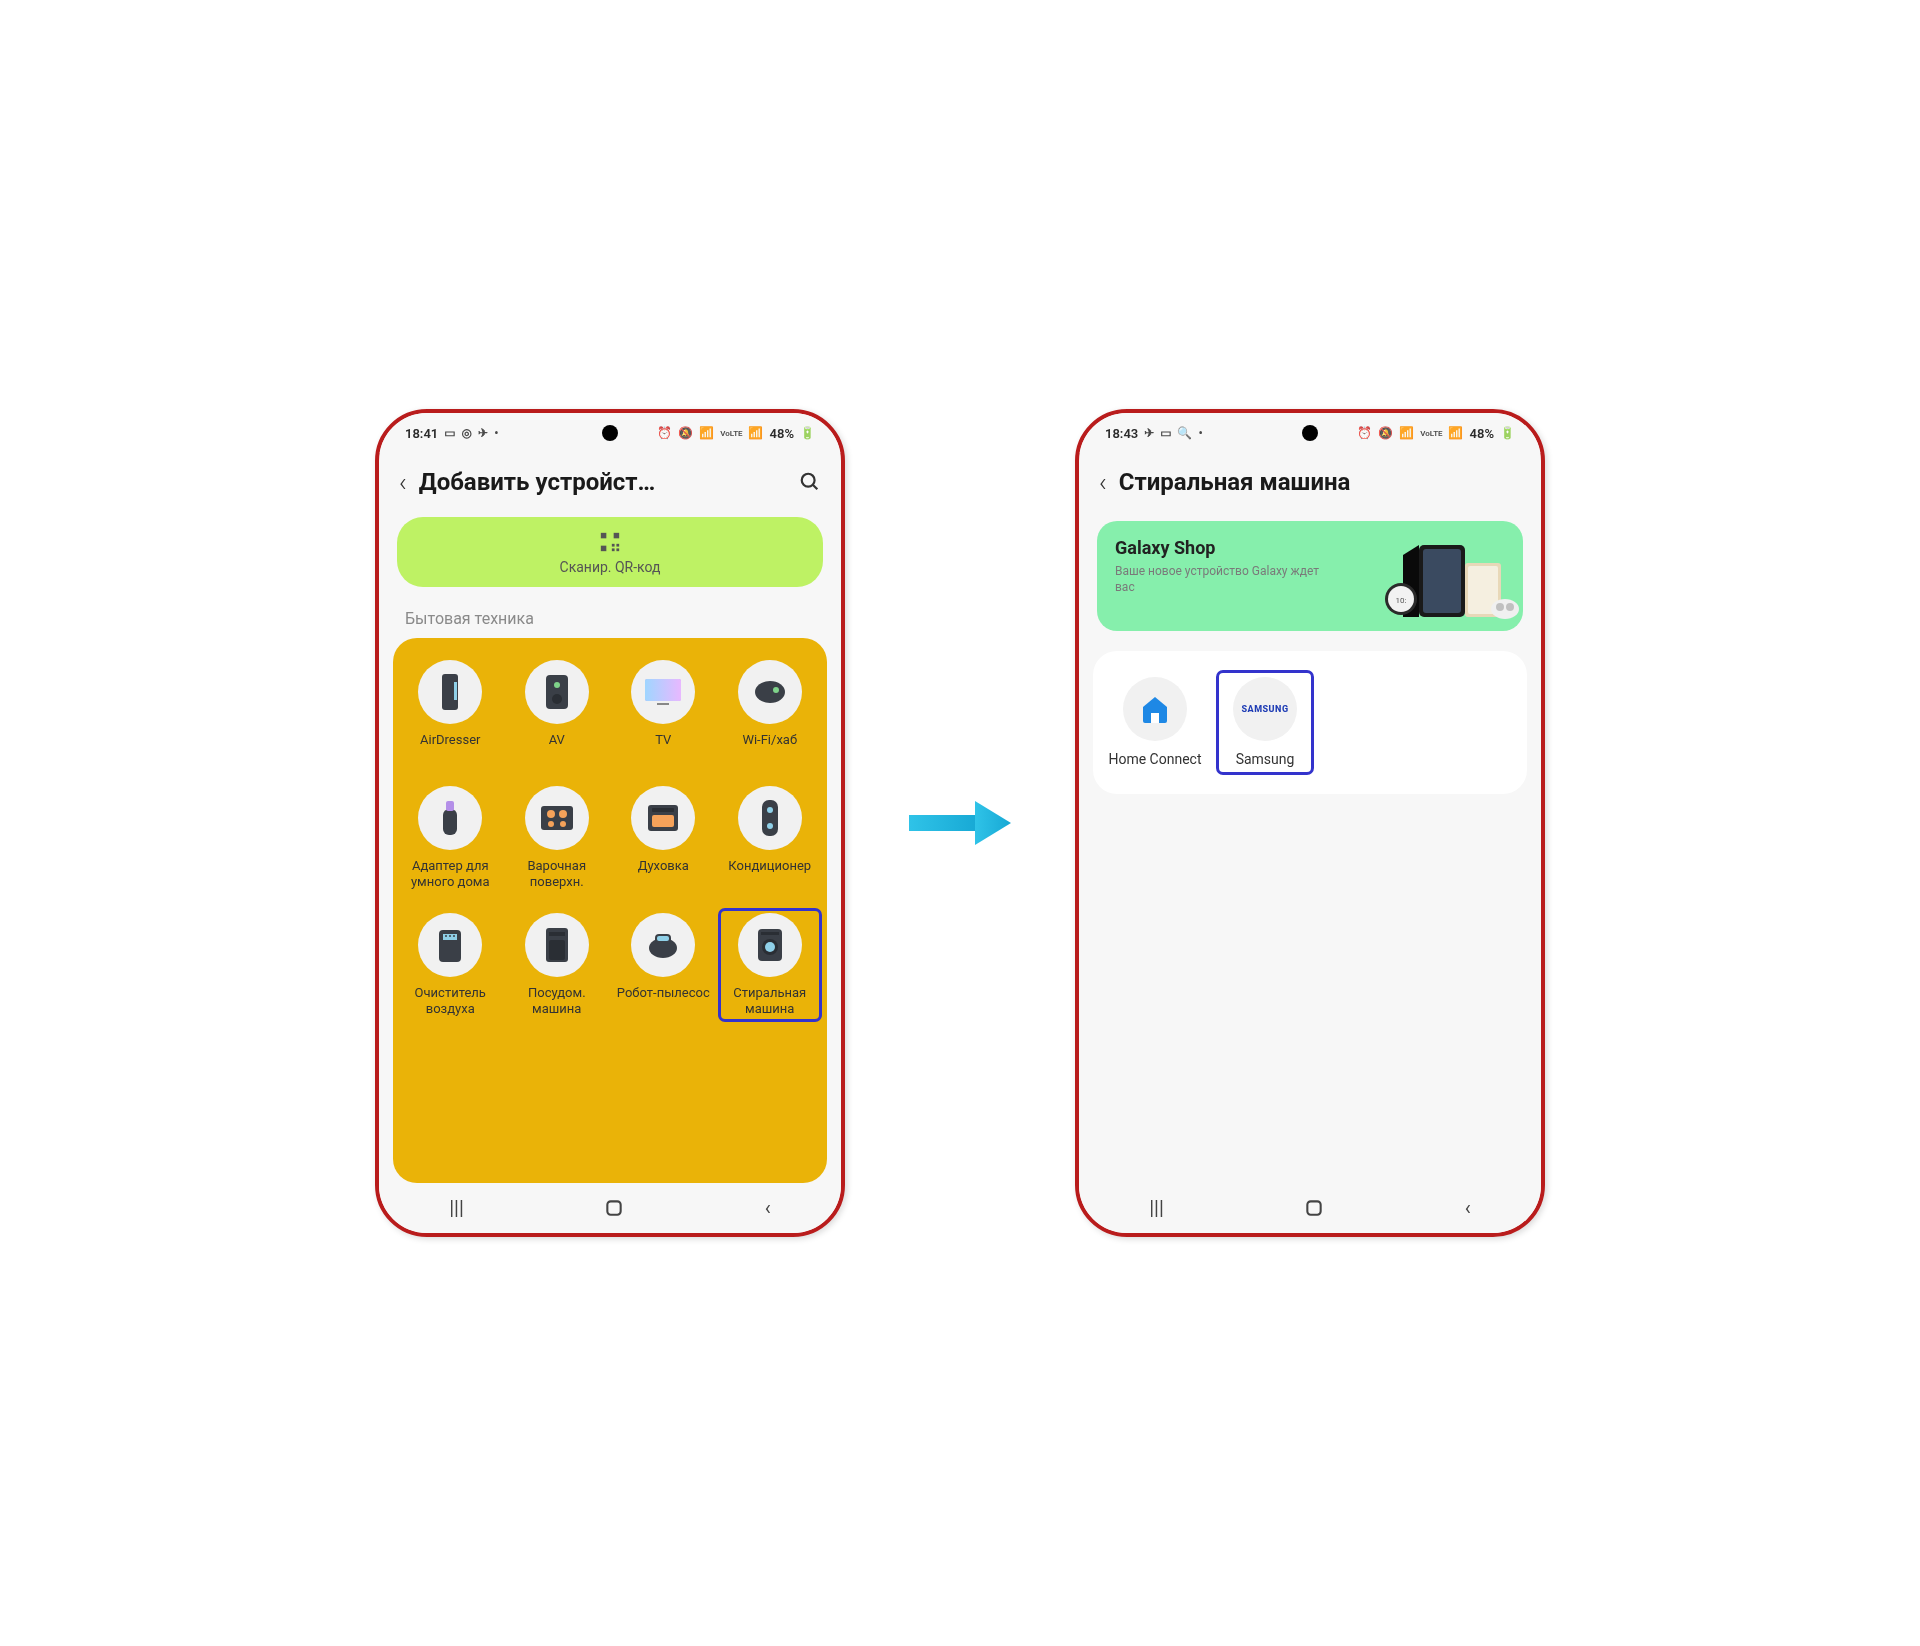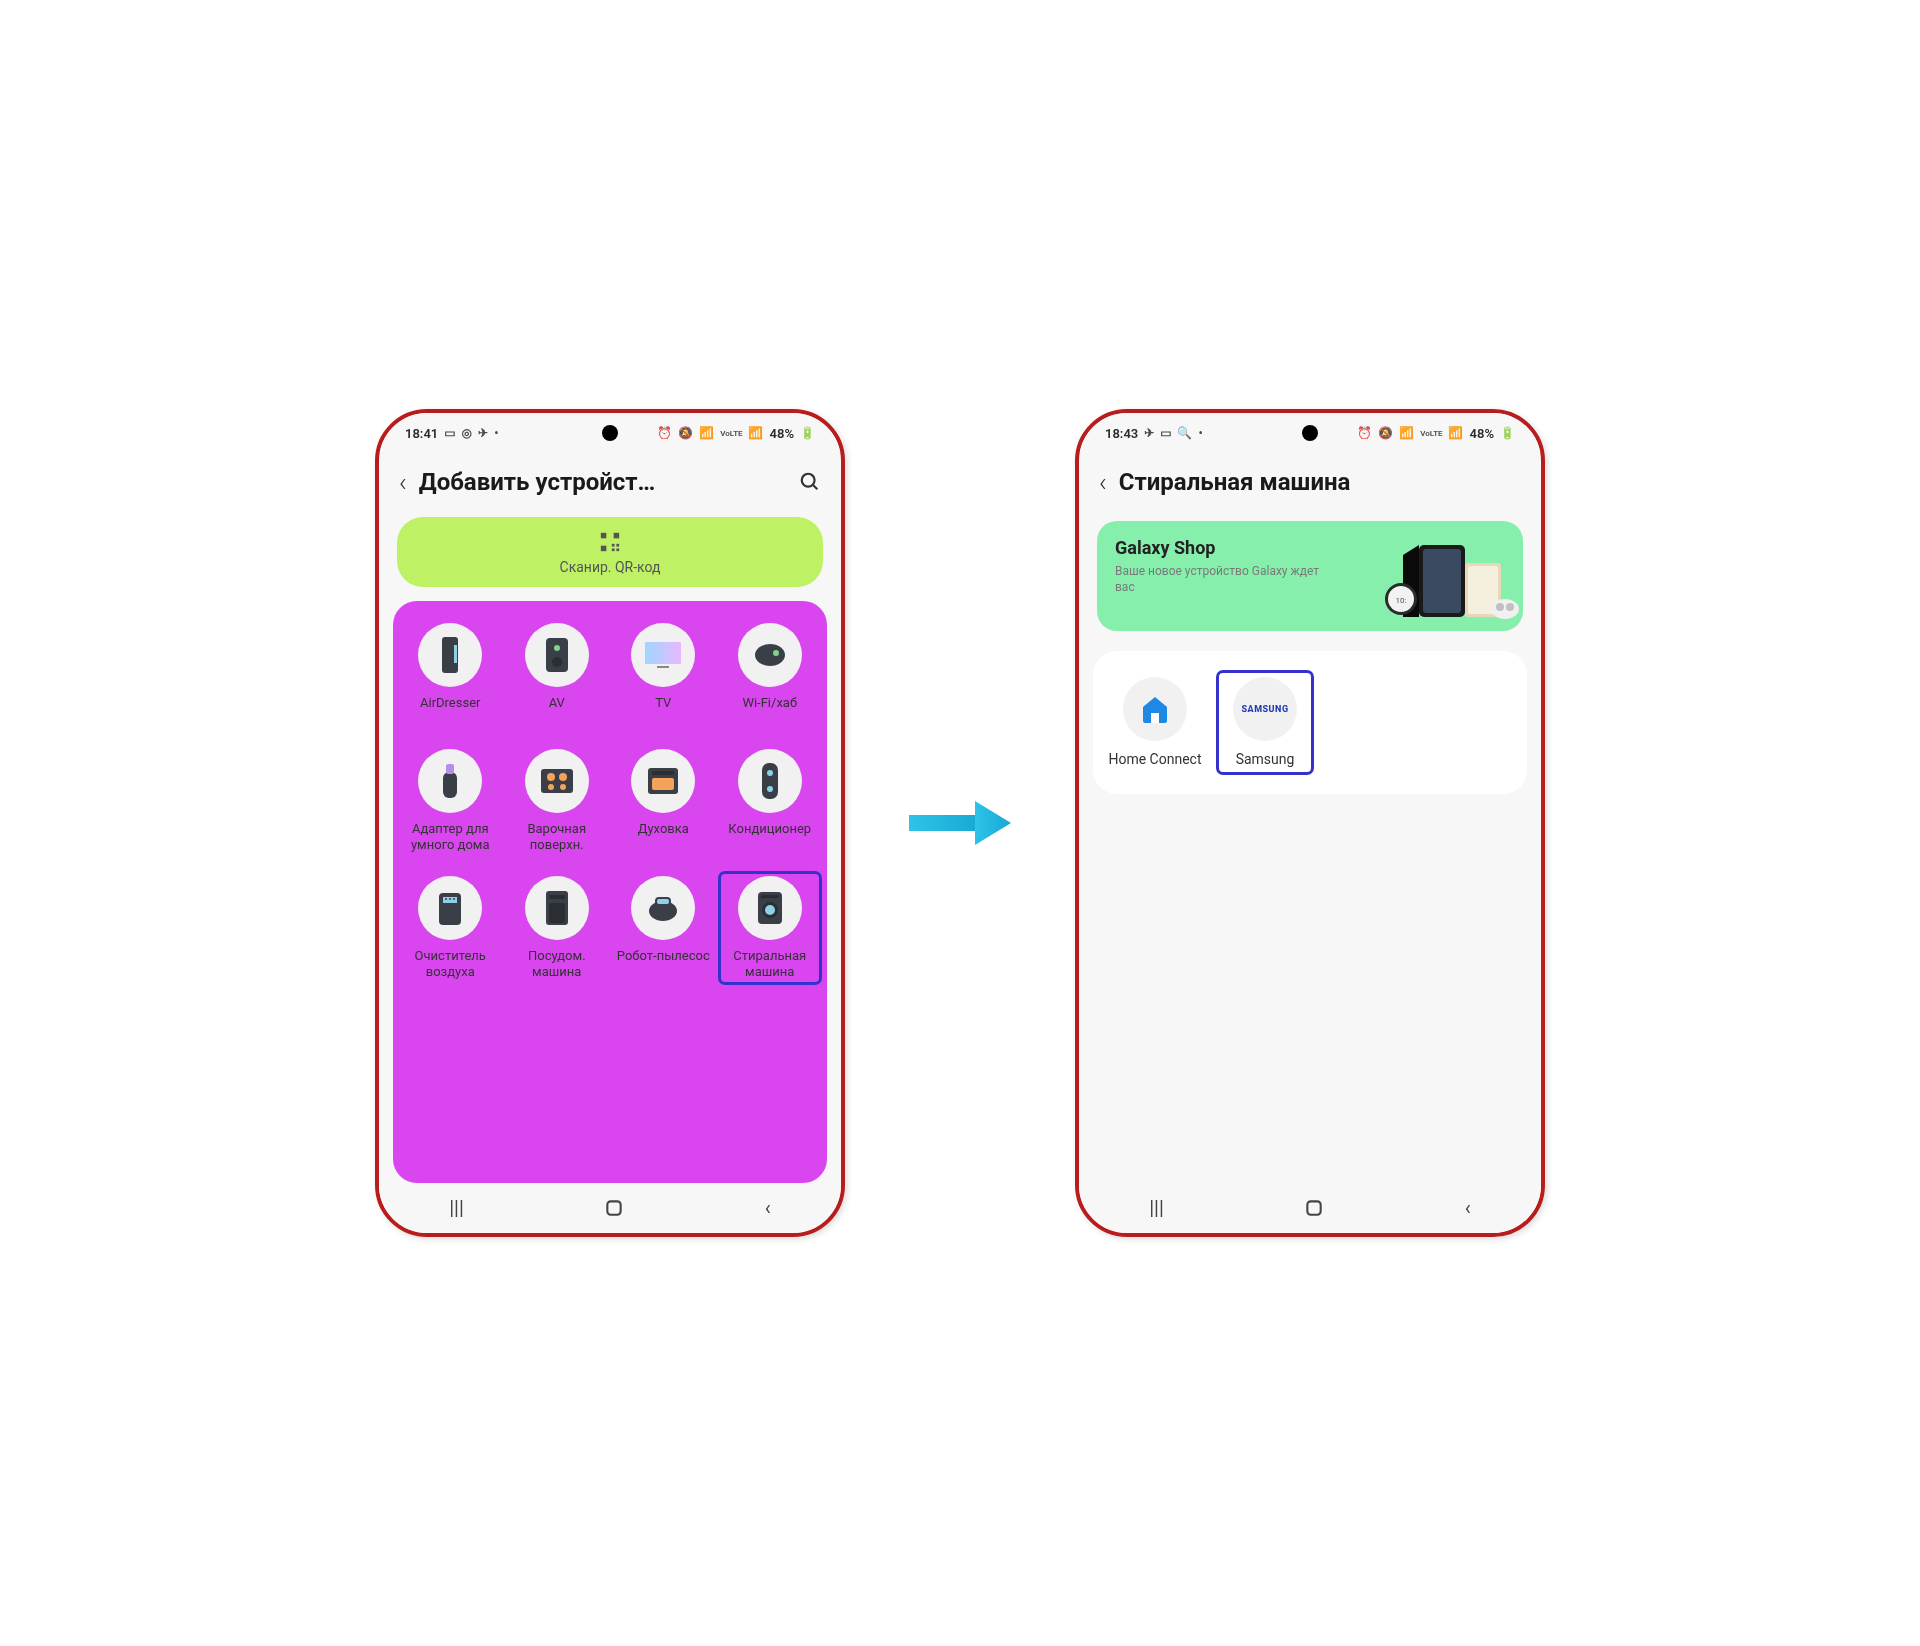--- a/index.html
+++ b/index.html
@@ -116,21 +116,21 @@
     color: #222;
     font-weight: 700;
   }
   .section-label {
     padding: 8px 26px 10px;
     font-size: 16px;
     color: #8a8a8a;
   }
   .grid-card {
     margin: 0 14px;
-    background: #d946ef;
+    background: #eab308;
     border-radius: 24px;
     padding: 18px 6px 4px;
     flex: 1;
     overflow: hidden;
   }
   .grid {
     display: grid;
     grid-template-columns: repeat(4, 1fr);
     gap: 14px 4px;
   }
@@ -264,20 +264,21 @@
               <rect x="19" y="14" width="3" height="3"></rect>
               <rect x="14" y="19" width="3" height="3"></rect>
               <rect x="19" y="19" width="3" height="3"></rect>
             </svg>
         </span>
         <span class="tx">Сканир. QR-код</span>
       </div>
     </div>
 
 
+    <div class="section-label">Бытовая техника</div>
 
     <div class="grid-card">
       <div class="grid">
 
         <div class="device">
           <div class="circle">
               <svg width="28" height="40">
                 <rect x="6" y="2" width="16" height="36" rx="3" fill="#3a3f47"></rect>
                 <rect x="18" y="10" width="3" height="18" fill="#8fd0e8"></rect>
               </svg>

